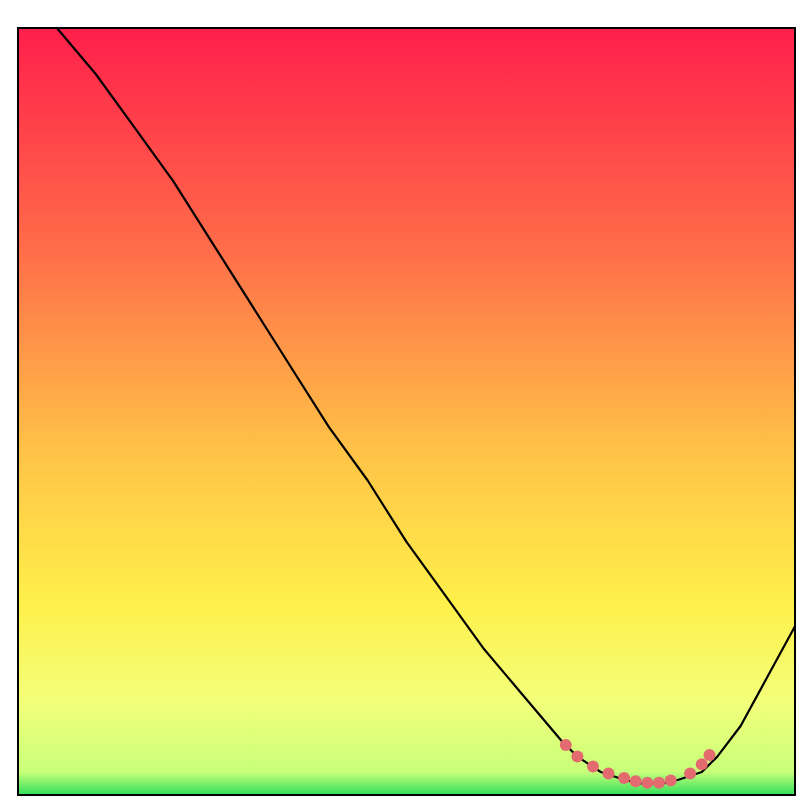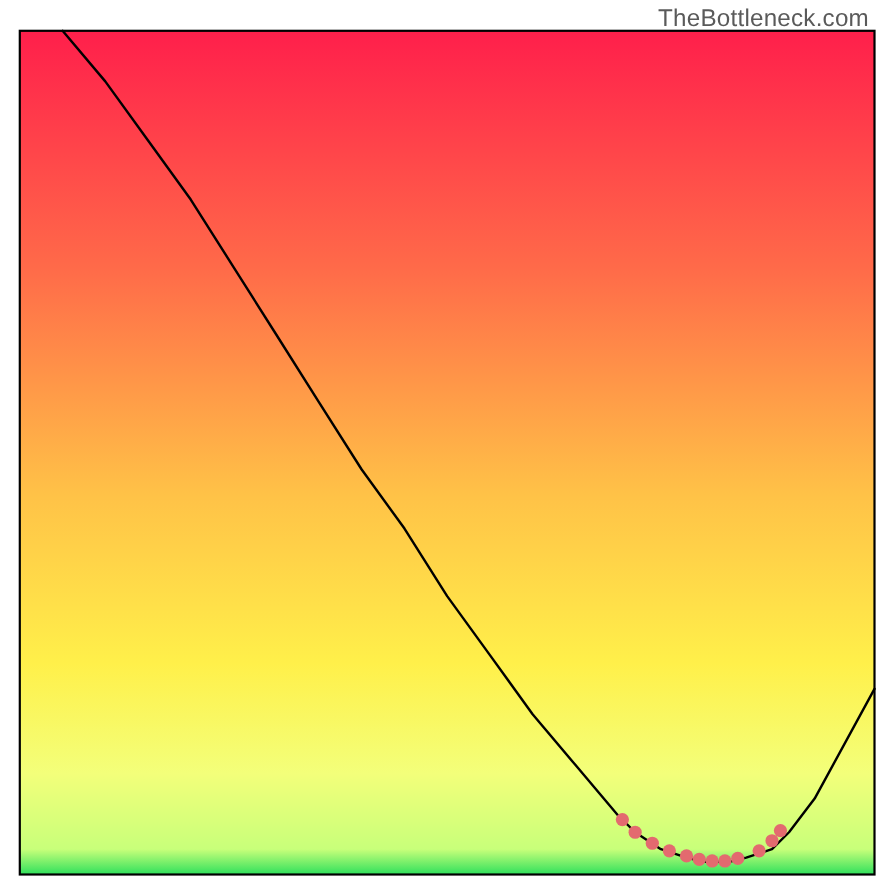--- a/index.html
+++ b/index.html
@@ -42,21 +42,20 @@
   }
   .marker {
     fill: #e36a6f;
     stroke: none;
   }
 </style>
 </head>
 <body>
 
 <div class="stage">
-  <div class="watermark">TheBottleneck.com</div>
 
   <svg class="plot" viewBox="0 0 800 800">
     <defs>
       <linearGradient id="bg-grad" x1="0" y1="0" x2="0" y2="1">
         <stop offset="0%" stop-color="#ff1f4b"></stop>
         <stop offset="28%" stop-color="#ff6a49"></stop>
         <stop offset="55%" stop-color="#ffc247"></stop>
         <stop offset="75%" stop-color="#fff04a"></stop>
         <stop offset="88%" stop-color="#f3ff7a"></stop>
         <stop offset="97%" stop-color="#c8ff7a"></stop>

